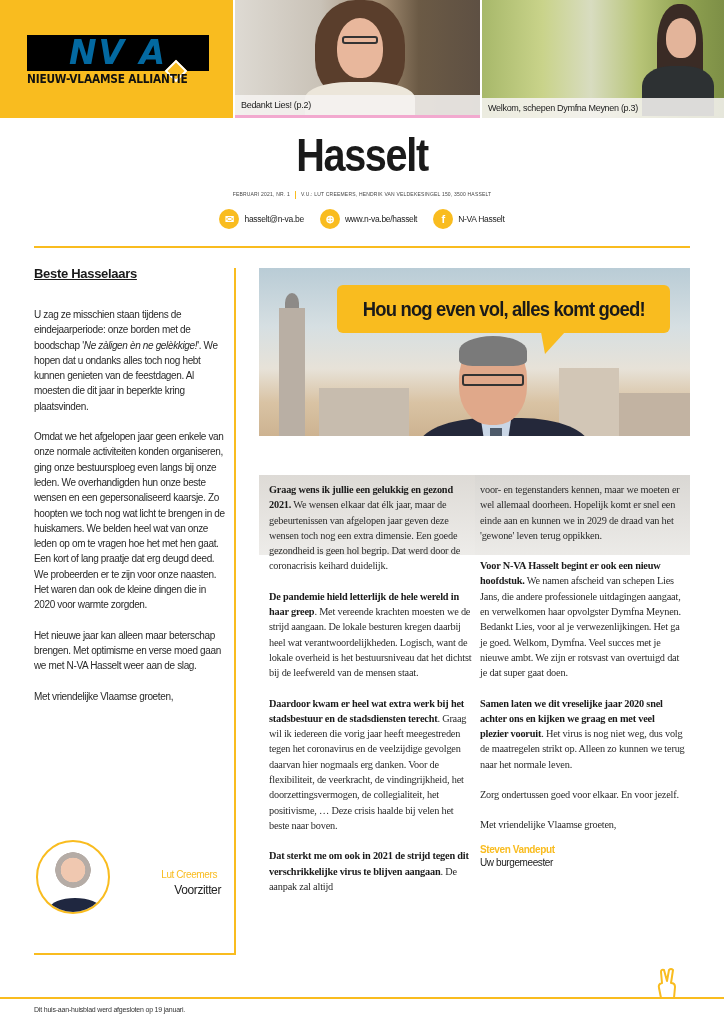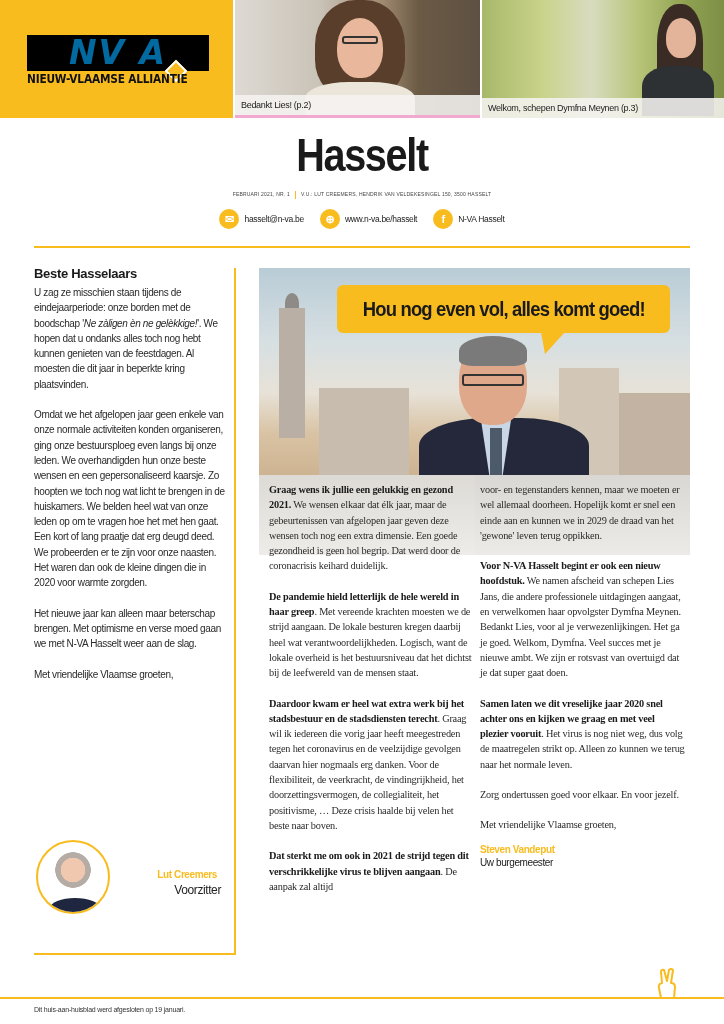--- a/index.html
+++ b/index.html
@@ -34,31 +34,31 @@
   .contacts { position: absolute; left: 0; top: 209px; width: 724px; display: flex; justify-content: center; gap: 16px; align-items: center; }
   .contact { display: flex; align-items: center; gap: 5px; font-size: 8.5px; color: #222; letter-spacing: -0.3px; }
   .c-icon { width: 20px; height: 20px; border-radius: 50%; background: #f9bc1f; display: flex; align-items: center; justify-content: center; color: #fff; font-size: 11px; font-weight: bold; }
 
   .rule-top { position: absolute; left: 34px; top: 246px; width: 656px; height: 2px; background: #f9bc1f; }
 
   
   .left { position: absolute; left: 34px; top: 266px; width: 195px; }
   .left-border { position: absolute; left: 234px; top: 268px; width: 2px; height: 686px; background: #f9bc1f; }
   .left-bottom { position: absolute; left: 34px; top: 953px; width: 202px; height: 2px; background: #f9bc1f; }
-  .left h2 { font-size: 13px; font-weight: bold; letter-spacing: -0.3px; margin-bottom: 4px; }
+  .left h2 { font-size: 13px; font-weight: bold; letter-spacing: -0.3px; margin-bottom: 26px; text-decoration: underline; }
   .left p { font-size: 10px; line-height: 15.3px; color: #2a2a2a; letter-spacing: -0.35px; margin-bottom: 15px; }
   .left p em { font-style: italic; }
   .signer { position: absolute; left: 34px; top: 840px; width: 195px; height: 110px; }
   .signer-photo { position: absolute; left: 2px; top: 0; width: 74px; height: 74px; border-radius: 50%; border: 2px solid #f9bc1f; background: radial-gradient(circle at 50% 40%, #f0c8b0 0 22%, #b5aca6 23% 32%, #fff 33%); overflow: hidden; }
   .signer-photo .body { position: absolute; left: 12px; top: 56px; width: 50px; height: 20px; background: #1f2740; border-radius: 50% 50% 0 0; }
-  .signer-name { position: absolute; right: 12px; top: 29px; font-size: 10px; font-weight: bold; color: #f9bc1f; letter-spacing: -0.4px; }
+  .signer-name { position: absolute; right: 12px; top: 29px; font-size: 10px; font-weight: normal; color: #f9bc1f; letter-spacing: -0.4px; }
   .signer-role { position: absolute; right: 8px; top: 43px; font-size: 12px; color: #222; letter-spacing: -0.4px; }
 
   
-  .hero { position: absolute; left: 259px; top: 268px; width: 431px; height: 207px; overflow: hidden; background: linear-gradient(180deg, #b9ccd6 0%, #d6dfe2 35%, #e7e2d8 60%, #d9c3a4 80%, #cdb391 100%); }
+  .hero { position: absolute; left: 259px; top: 268px; width: 431px; height: 168px; overflow: hidden; background: linear-gradient(180deg, #b9ccd6 0%, #d6dfe2 35%, #e7e2d8 60%, #d9c3a4 80%, #cdb391 100%); }
   .bld { position: absolute; background: #c7bcae; }
   .tower { position: absolute; left: 20px; top: 40px; width: 26px; height: 130px; background: #b9afa4; }
   .tower-top { position: absolute; left: 26px; top: 25px; width: 14px; height: 20px; background: #8d8a87; border-radius: 50% 50% 0 0; }
   .man-head { position: absolute; left: 200px; top: 72px; width: 68px; height: 85px; background: #e0a88a; border-radius: 45% 45% 45% 45%; }
   .man-hair { position: absolute; left: 200px; top: 68px; width: 68px; height: 30px; background: #7a7a7a; border-radius: 50% 50% 20% 20%; }
   .man-glasses { position: absolute; left: 203px; top: 106px; width: 62px; height: 12px; border: 2px solid #333; border-radius: 3px; }
   .man-body { position: absolute; left: 160px; top: 150px; width: 170px; height: 70px; background: #24283a; border-radius: 40% 40% 0 0; }
   .man-shirt { position: absolute; left: 222px; top: 152px; width: 30px; height: 60px; background: #c9d6e6; clip-path: polygon(0 0,100% 0,70% 100%,30% 100%); }
   .man-tie { position: absolute; left: 231px; top: 160px; width: 12px; height: 55px; background: #4d5a6a; }
   .bubble { position: absolute; left: 78px; top: 17px; width: 333px; height: 48px; background: #f9bc1f; border-radius: 6px; display: flex; align-items: center; justify-content: center; }

